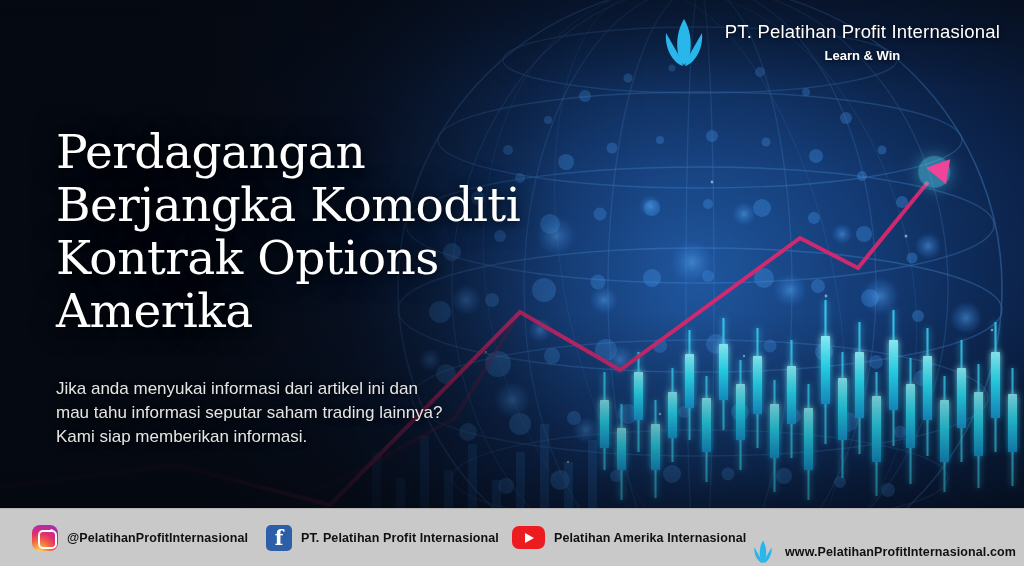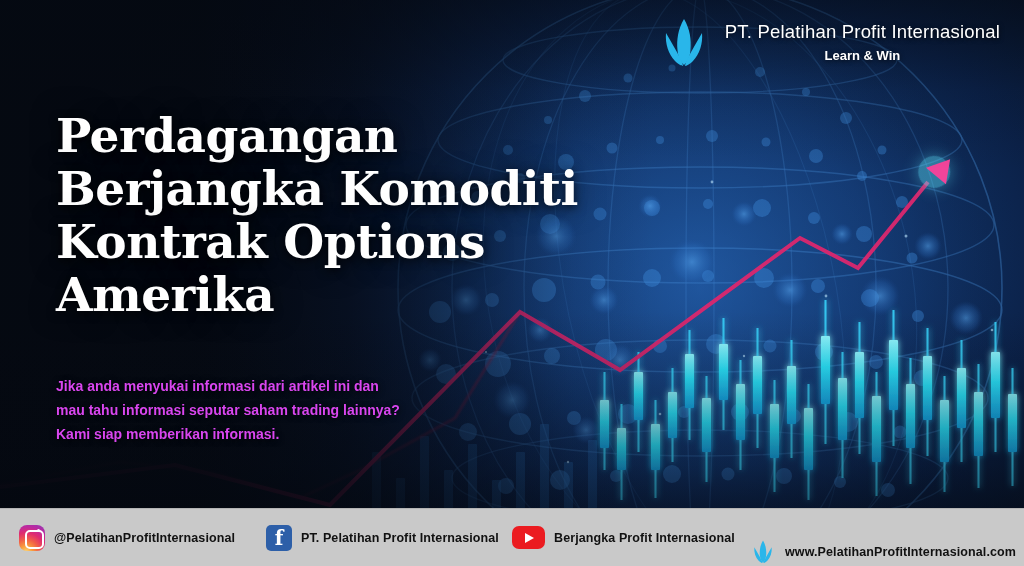--- a/index.html
+++ b/index.html
@@ -34,38 +34,38 @@
     background:linear-gradient(180deg, rgba(0,0,0,0) 55%, rgba(4,8,16,.35) 82%, rgba(3,6,13,.75) 100%);
   }
   .bg-topfade{
     background:linear-gradient(180deg, rgba(4,9,18,.55) 0%, rgba(4,9,18,.12) 16%, rgba(0,0,0,0) 30%);
   }
 
   svg.bg-svg{position:absolute;inset:0;width:1024px;height:566px;display:block;}
 
   
   #headline{
-    position:absolute; left:56px; top:78px; width:640px;
+    position:absolute; left:56px; top:94px; width:640px;
     color:#ffffff;
     font-family:"DejaVu Serif", serif;
-    font-weight:700;
+    font-weight:400;
     font-size:47px;
     line-height:53px;
     letter-spacing:-0.5px;
     text-shadow:0 2px 10px rgba(0,0,0,.75), 0 0 28px rgba(0,0,0,.5);
     white-space:pre-line;
   }
 
   
   #subtext{
     position:absolute; left:56px; top:360px; width:520px;
-    color:#d946ef;
-    font-size:14px;
+    color:#e5e5e5;
+    font-size:17px;
     line-height:24px;
-    font-weight:700;
+    font-weight:400;
     text-shadow:0 1px 6px rgba(0,0,0,.85);
     white-space:pre-line;
   }
 
   
   #brand{
     position:absolute; right:24px; top:16px;
     display:flex; align-items:center; gap:14px;
   }
   #brand .brand-mark{width:54px;height:54px;flex:0 0 54px;}
@@ -84,21 +84,21 @@
     position:absolute; left:0; right:0; bottom:0; height:58px;
     background:#c9c9c9;
     border-top:1px solid #b4b4b4;
     display:flex; align-items:center;
   }
   .social-item{
     display:flex; align-items:center; gap:9px;
     color:#111111; font-size:12.5px; font-weight:700; letter-spacing:.1px;
     white-space:nowrap;
   }
-  #si-instagram{position:absolute; left:19px;}
+  #si-instagram{position:absolute; left:32px;}
   #si-facebook {position:absolute; left:266px;}
   #si-youtube  {position:absolute; left:512px;}
   #si-website  {position:absolute; left:750px;margin-top:28px;}
 
   .ico{flex:0 0 auto;display:block;}
 
   .ig-ico{width:26px;height:26px;border-radius:8px;
     background:
       radial-gradient(circle at 28% 104%, #ffd776 0%, #f9a03d 18%, #f15f48 38%, #e02d6e 58%, #bb29a0 78%, #8a3ab9 100%);
     position:relative;}
@@ -413,21 +413,21 @@
 
     <div class="social-item" id="si-facebook">
       <span class="ico fb-ico">
           <span>f</span>
         </span>
       <span>PT. Pelatihan Profit Internasional</span>
     </div>
 
     <div class="social-item" id="si-youtube">
       <span class="ico yt-ico"></span>
-      <span>Berjangka Profit Internasional</span>
+      <span>Pelatihan Amerika Internasional</span>
     </div>
 
     <div class="social-item" id="si-website">
       <svg class="ico web-ico" viewBox="0 0 54 54" aria-hidden="true">
         <g fill="#29b6ea">
           <path d="M27 3 C21 13 19.5 24 20.5 34 C21 41 23.5 46 27 49 C30.5 46 33 41 33.5 34 C34.5 24 33 13 27 3 Z"></path>
           <path d="M9 17 C8 28 11.5 38 18 45 C21.5 48.6 24.5 49.8 26.2 50 C25 45 22 39.5 18.5 33.5 C15 27.5 11.8 21.8 9 17 Z"></path>
           <path d="M45 17 C46 28 42.5 38 36 45 C32.5 48.6 29.5 49.8 27.8 50 C29 45 32 39.5 35.5 33.5 C39 27.5 42.2 21.8 45 17 Z"></path>
         </g>
       </svg>

